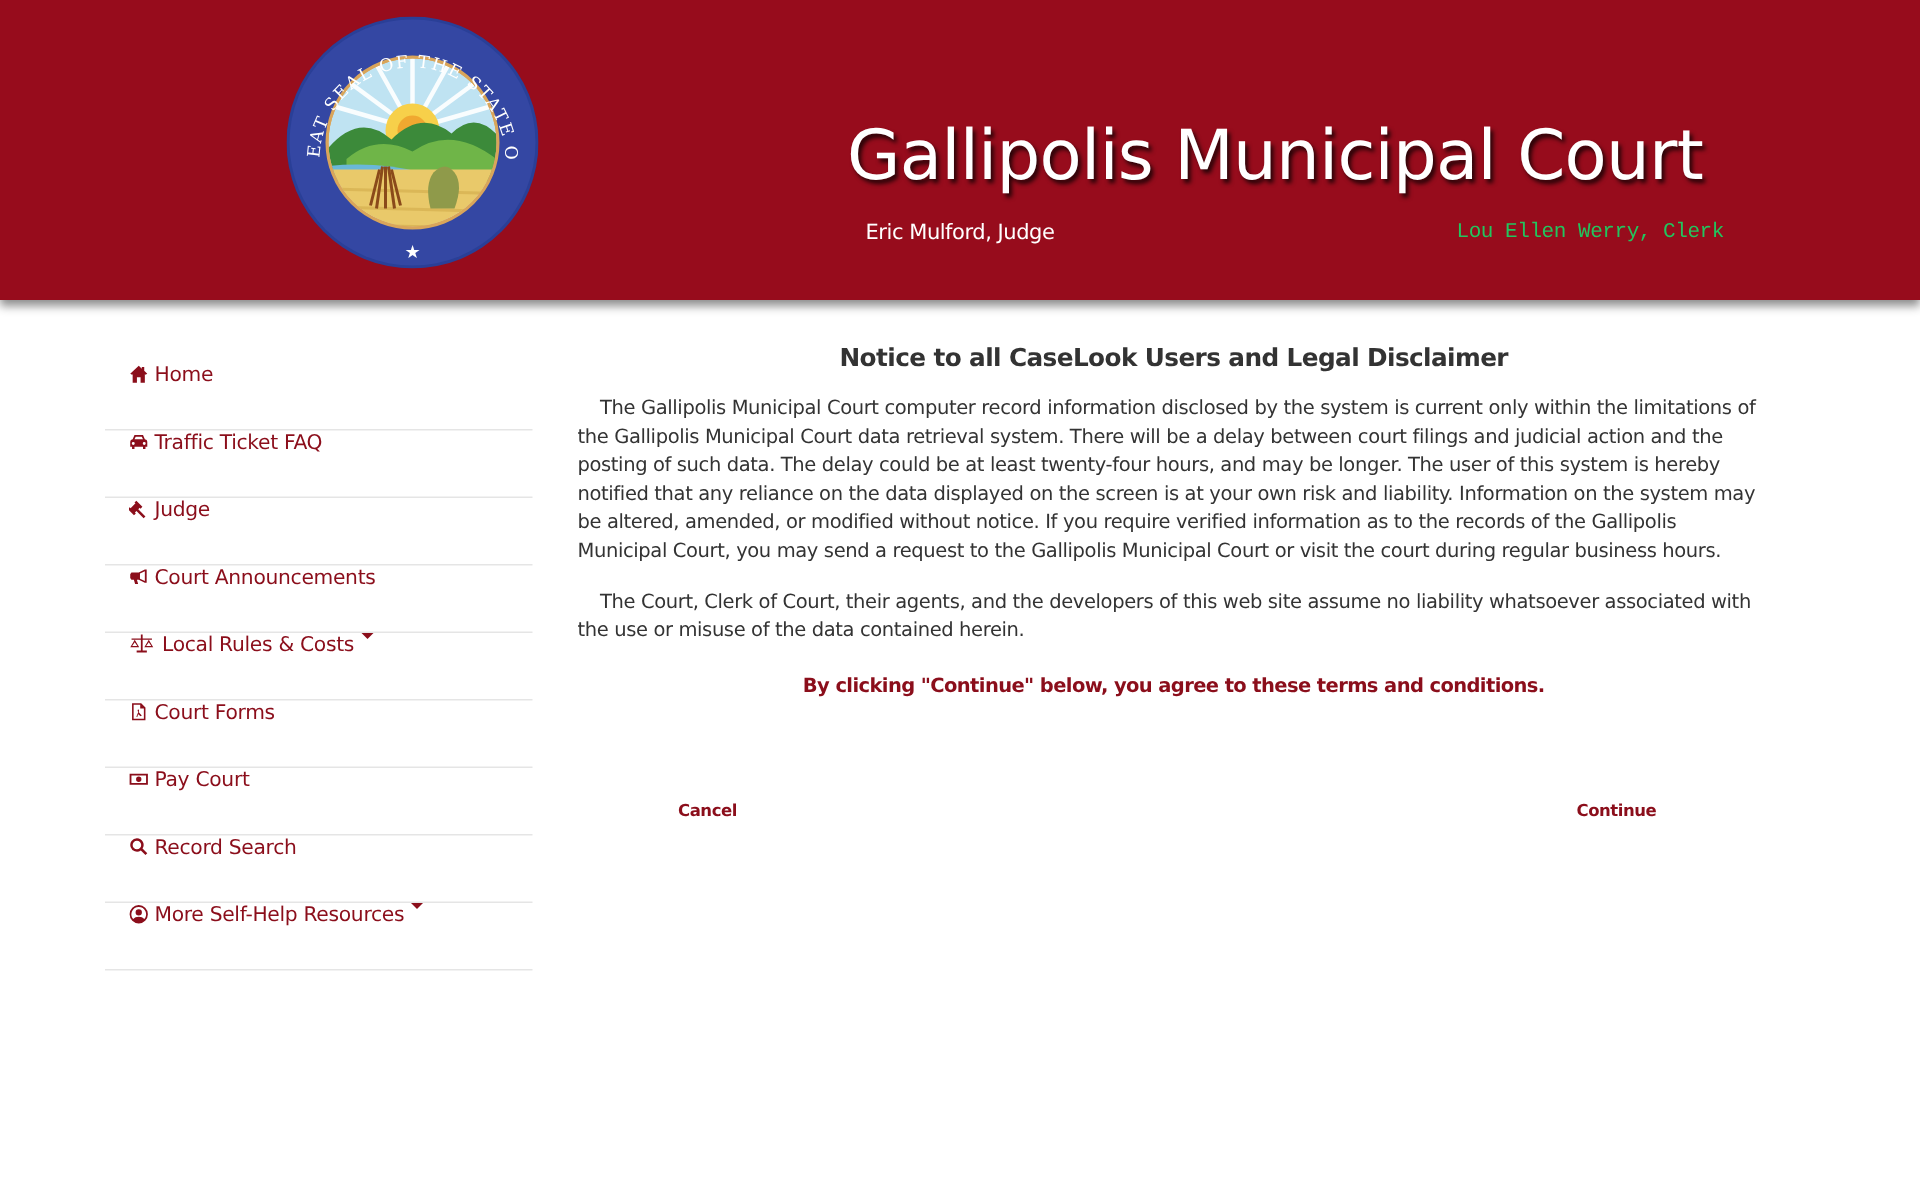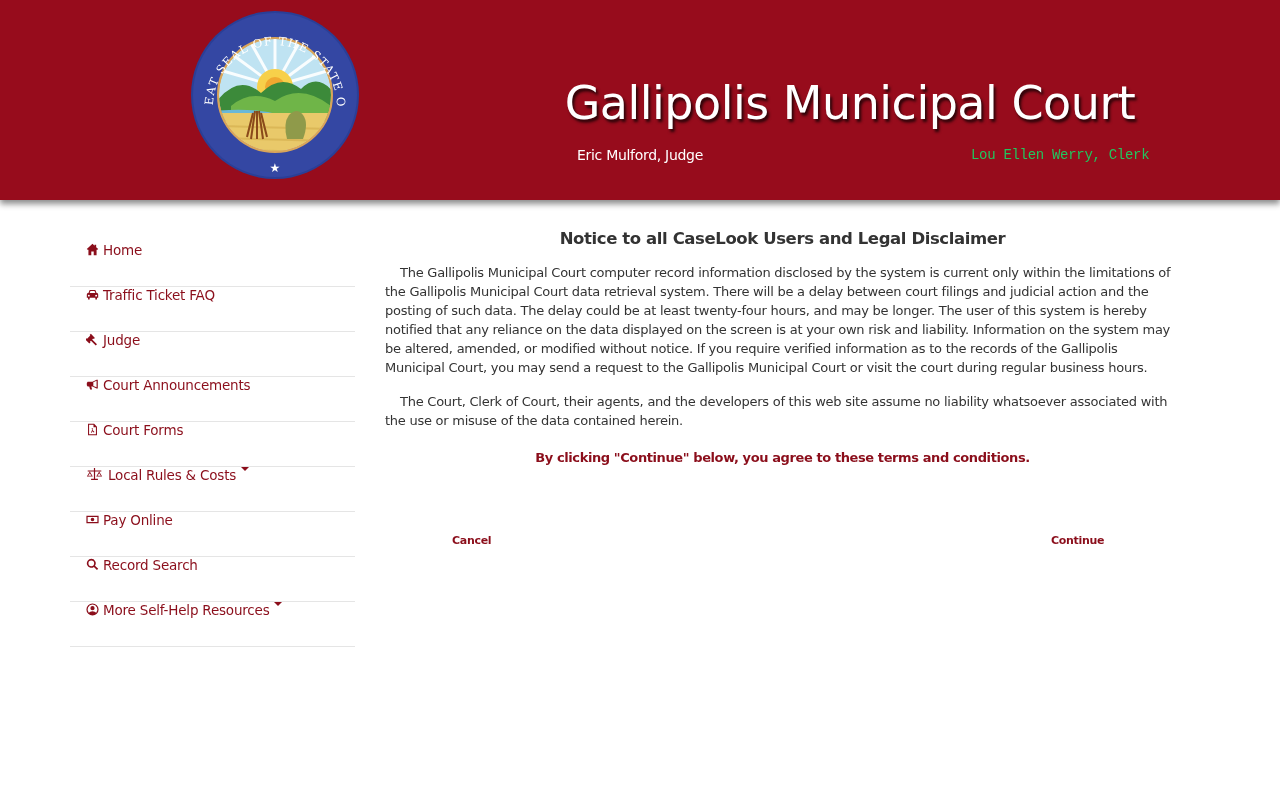--- a/index.html
+++ b/index.html
@@ -163,43 +163,43 @@
   </div>
   <div class="nav-item">
     <span class="ico">
       <svg viewBox="0 0 16 16">
           <path d="M14.5 2 L14.5 13 L13 13 L8 10.5 L6.5 10.5 L7.5 14 L5 14 L4 10.5 L2 10.5 L1 9 L1 6 L2 4.5 L8 4.5 L13 2 Z M9 5.3 L9 9.7 L13 11.5 L13 3.5 Z"></path>
         </svg>
     </span>
     <span>Court Announcements</span>
   </div>
   <div class="nav-item">
-    <span class="ico">
-      <svg viewBox="0 0 16 16">
-          <path d="M2.5 1 L10 1 L13.5 4.5 L13.5 15 L2.5 15 Z M3.8 2.3 L3.8 13.7 L12.2 13.7 L12.2 5.3 L9.2 5.3 L9.2 2.3 Z M6 12 L7.5 8.5 L7 6.5 Q7.8 5.7 8.3 6.5 L8 8.5 L10.5 11 L9.5 11.7 L7.5 10 L6.8 12.4 Z"></path>
-        </svg>
-    </span>
-    <span>Court Forms</span>
-  </div>
-  <div class="nav-item">
     <span class="ico scale">
       <svg viewBox="0 0 20 16">
           <path d="M9.3 1 L10.7 1 L10.7 13.5 L14 13.5 L14 15 L6 15 L6 13.5 L9.3 13.5 Z M2 4 L18 4 L18 5 L2 5 Z M4.5 5 L1 11 L8 11 Z M4.5 7 L6.5 10 L2.5 10 Z M15.5 5 L12 11 L19 11 Z M15.5 7 L17.5 10 L13.5 10 Z"></path>
         </svg>
     </span>
     <span>Local Rules &amp; Costs</span>
     <span class="caret"></span>
   </div>
   <div class="nav-item">
     <span class="ico">
       <svg viewBox="0 0 16 16">
+          <path d="M2.5 1 L10 1 L13.5 4.5 L13.5 15 L2.5 15 Z M3.8 2.3 L3.8 13.7 L12.2 13.7 L12.2 5.3 L9.2 5.3 L9.2 2.3 Z M6 12 L7.5 8.5 L7 6.5 Q7.8 5.7 8.3 6.5 L8 8.5 L10.5 11 L9.5 11.7 L7.5 10 L6.8 12.4 Z"></path>
+        </svg>
+    </span>
+    <span>Court Forms</span>
+  </div>
+  <div class="nav-item">
+    <span class="ico">
+      <svg viewBox="0 0 16 16">
           <path d="M0.5 3.5 L15.5 3.5 L15.5 12.5 L0.5 12.5 Z M2 5 L2 11 L14 11 L14 5 Z M8 5.8 A2.2 2.2 0 1 0 8 10.2 A2.2 2.2 0 1 0 8 5.8 Z" fill-rule="evenodd"></path>
         </svg>
     </span>
-    <span>Pay Online</span>
+    <span>Pay Court</span>
   </div>
   <div class="nav-item">
     <span class="ico">
       <svg viewBox="0 0 16 16">
           <path d="M6.5 1 A5.5 5.5 0 1 0 9.7 11 L13.5 14.8 L15 13.3 L11.1 9.5 A5.5 5.5 0 0 0 6.5 1 Z M6.5 3 A3.5 3.5 0 1 1 6.5 10 A3.5 3.5 0 1 1 6.5 3 Z" fill-rule="evenodd"></path>
         </svg>
     </span>
     <span>Record Search</span>
   </div>
   <div class="nav-item">

